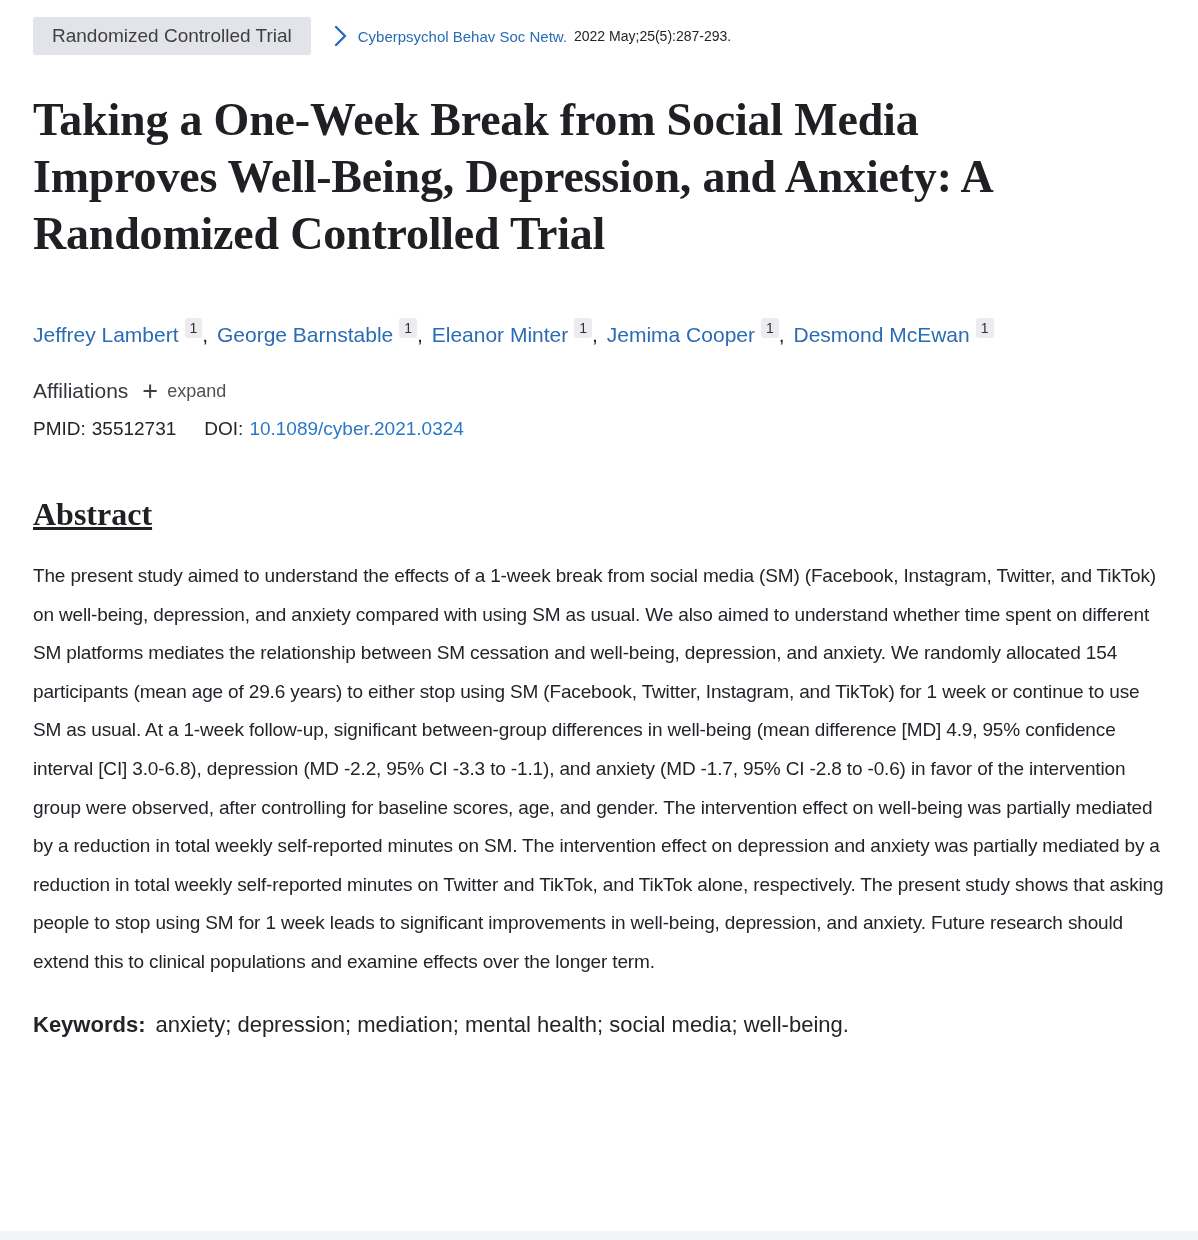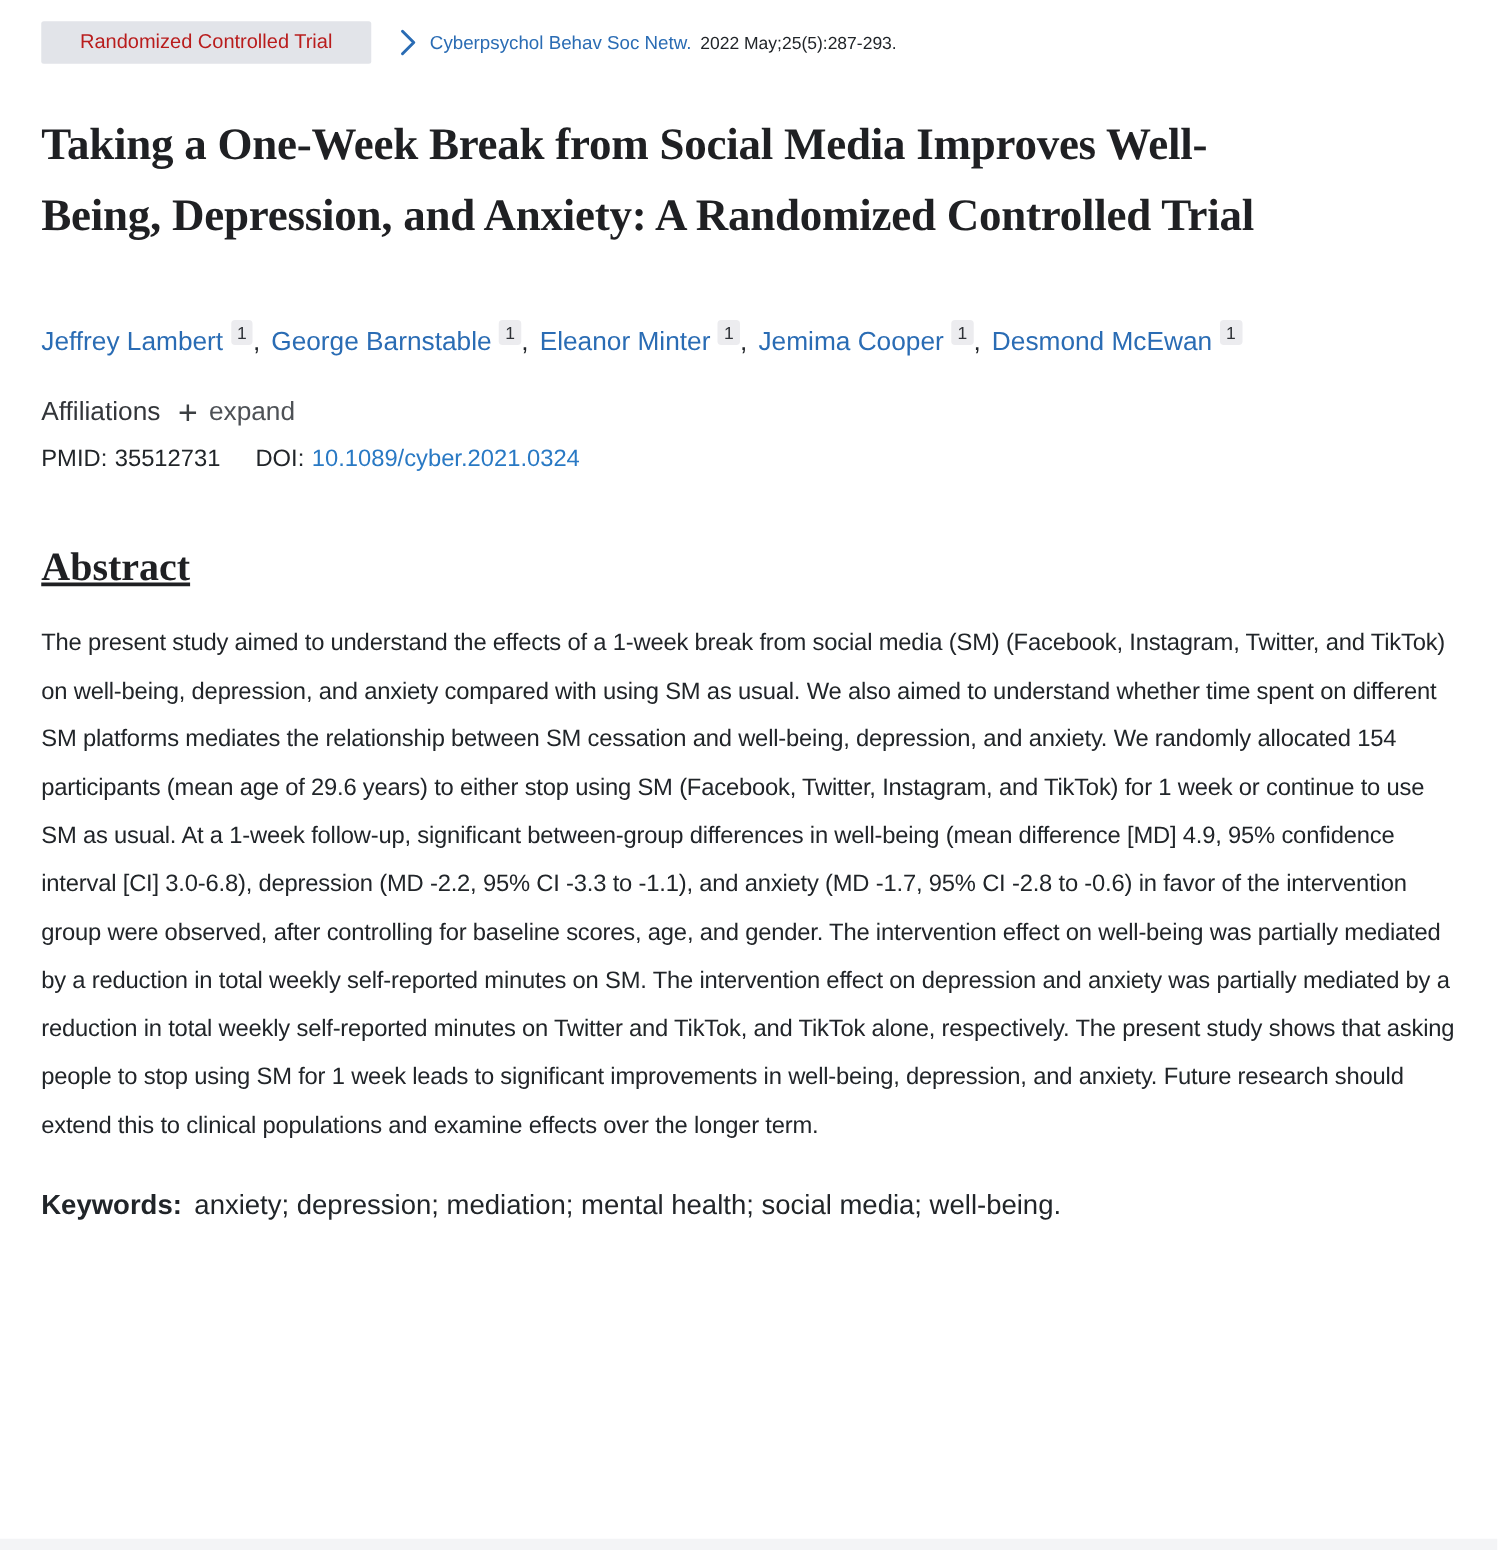--- a/index.html
+++ b/index.html
@@ -11,37 +11,37 @@
     color: #212529;
     overflow: hidden;
     position: relative;
   }
   .container { padding: 17px 30px 0 33px; }
 
   
   .topline { display: flex; align-items: center; }
   .pub-type-badge {
     background: #e2e4e9;
-    color: #b91c1c;
-    font-size: 16px;
-    padding: 8px 31px;
+    color: #404040;
+    font-size: 19px;
+    padding: 8px 19px;
     border-radius: 2px;
     white-space: nowrap;
   }
   .chevron-wrap { margin: 0 11px 0 23px; display: flex; align-items: center; }
   .journal-link { color: #2a6cb4; font-size: 15px; text-decoration: none; cursor: pointer; }
   .citation-text { font-size: 14px; color: #212529; margin-left: 7px; }
 
   .doi-line { margin-top: 16px; font-size: 20px; color: #54575c; }
 
   
   .article-title {
     font-family: "Liberation Serif", serif;
     font-weight: 700;
-    font-size: 36px;
+    font-size: 46px;
     line-height: 57px;
     color: #1f2023;
     margin: 36px 0 0 0;
     max-width: 1020px;
     letter-spacing: -0.2px;
   }
 
   
   .authors-row { margin-top: 56px; font-size: 21px; line-height: 34px; }
   .author-link { color: #2a6cb4; text-decoration: none; cursor: pointer; }
@@ -64,21 +64,21 @@
   .affil-row { margin-top: 27px; font-size: 21px; display: flex; align-items: center; }
   .affil-label { color: #33363a; }
   .expand-button {
     display: flex; align-items: center;
     margin-left: 14px;
     background: none; border: none; padding: 0;
     font-family: "Liberation Sans", sans-serif;
     cursor: pointer;
   }
   .plus-icon { font-size: 27px; font-weight: 300; color: #3c4043; line-height: 20px; }
-  .expand-label { font-size: 21px; color: #4d5156; margin-left: 9px; }
+  .expand-label { font-size: 18px; color: #4d5156; margin-left: 9px; }
 
   
   .ids-row { margin-top: 15px; font-size: 19px; color: #212529; }
   .pmid-value { margin-left: 6px; }
   .doi-label { margin-left: 28px; }
   .doi-link { color: #2979c4; text-decoration: none; margin-left: 6px; cursor: pointer; }
 
   
   .abstract-heading {
     font-family: "Liberation Serif", serif;

